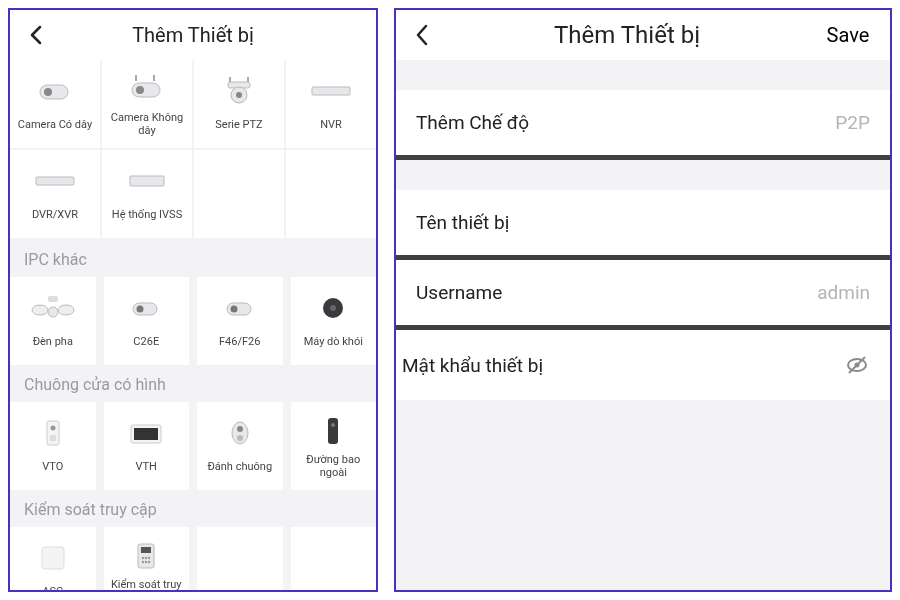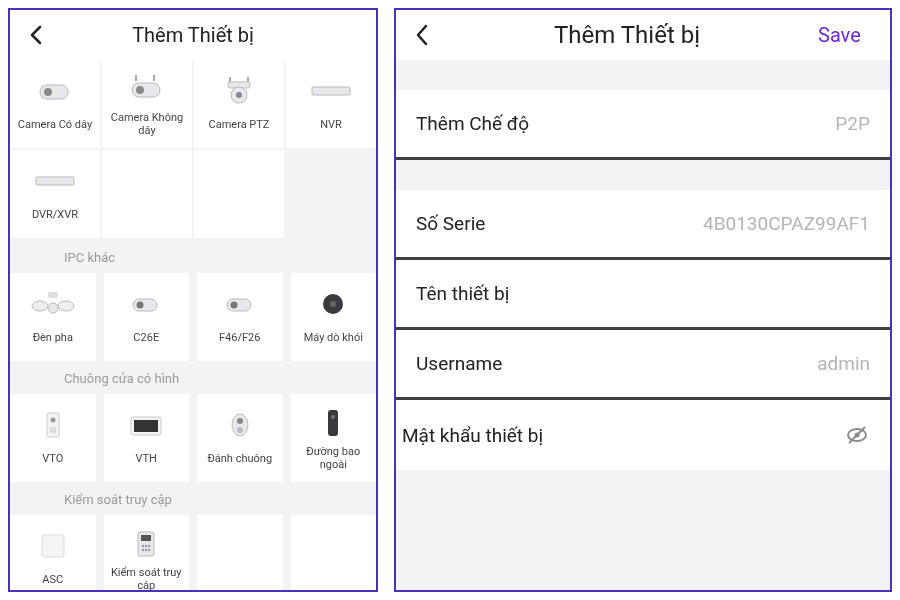--- a/index.html
+++ b/index.html
@@ -38,35 +38,34 @@
   }
   .hdr-title {
     flex: 1;
     text-align: center;
     font-size: 20px;
     color: #222;
     font-weight: 400;
   }
   .hdr-title-big { font-size: 24px; }
   .hdr-action {
-    color: #6d28d9;
+    color: #000000;
     font-size: 20px;
     cursor: pointer;
     min-width: 60px;
-    text-align: left;
+    text-align: center;
   }
 
   
   .scroll { flex: 1; overflow-y: auto; background: #f3f3f5; }
   .section-label {
-    font-size: 13px;
+    font-size: 16px;
     color: #9a9a9f;
     padding: 10px 14px 8px;
     background: #f3f3f5;
-    margin-left: 40px;
   }
   .grid {
     display: grid;
     grid-template-columns: repeat(4, 1fr);
     gap: 8px;
     background: #f3f3f5;
   }
   .tile {
     background: #fff;
     height: 88px;
@@ -98,21 +97,21 @@
   
   .form { flex: 1; background: #f3f3f5; }
   .gap { height: 30px; background: #f3f3f5; }
   .row {
     background: #fff;
     display: flex;
     align-items: center;
     justify-content: space-between;
     height: 70px;
     padding: 0 20px;
-    border-bottom: 3px solid #404040;
+    border-bottom: 5px solid #404040;
     font-size: 19px;
   }
   .row:last-child { border-bottom: none; padding-left: 6px; }
   .row-label { color: #222; }
   .row-value { color: #b4b4b9; }
   .row-icon { color: #8a8a8f; display:flex; align-items:center; }
 
   
   svg { display: block; }
 </style>
@@ -155,37 +154,45 @@
         <div class="tile">
           <div class="icon-slot">
             <svg width="46" height="34" viewBox="0 0 46 34">
               <line x1="14" y1="4" x2="14" y2="9" stroke="#aaa" stroke-width="2"></line>
               <line x1="32" y1="4" x2="32" y2="9" stroke="#aaa" stroke-width="2"></line>
               <rect x="12" y="9" width="22" height="6" rx="2" fill="#e8e8ec" stroke="#bbb"></rect>
               <circle cx="23" cy="22" r="8" fill="#e8e8ec" stroke="#bbb"></circle>
               <circle cx="23" cy="22" r="3" fill="#888"></circle>
             </svg>
           </div>
-          <div class="tile-label">Camera PTZ</div>
+          <div class="tile-label">Serie PTZ</div>
         </div>
         <div class="tile">
           <div class="icon-slot">
             <svg width="46" height="34" viewBox="0 0 46 34">
               <rect x="4" y="14" width="38" height="8" rx="1" fill="#e8e8ec" stroke="#bbb"></rect>
             </svg>
           </div>
           <div class="tile-label">NVR</div>
         </div>
         <div class="tile">
           <div class="icon-slot">
             <svg width="46" height="34" viewBox="0 0 46 34">
               <rect x="4" y="14" width="38" height="8" rx="1" fill="#e8e8ec" stroke="#bbb"></rect>
             </svg>
           </div>
           <div class="tile-label">DVR/XVR</div>
+        </div>
+        <div class="tile">
+          <div class="icon-slot">
+            <svg width="46" height="34" viewBox="0 0 46 34">
+              <rect x="6" y="13" width="34" height="10" rx="1" fill="#e8e8ec" stroke="#bbb"></rect>
+            </svg>
+          </div>
+          <div class="tile-label">Hệ thống IVSS</div>
         </div>
         <div class="tile" style="cursor: default;"></div>
         <div class="tile" style="cursor: default;"></div>
       </div>
     <div id="sections-host">
         <div class="section-label">IPC khác</div>
         <div class="grid">
           <div class="tile">
             <div class="icon-slot">
               <svg width="46" height="34" viewBox="0 0 46 34">
@@ -311,24 +318,20 @@
 
   <div class="form">
     <div class="gap"></div>
     <div class="row">
       <span class="row-label">Thêm Chế độ</span>
       <span class="row-value">P2P</span>
     </div>
     <div class="gap"></div>
     <div>
       <div class="row">
-        <span class="row-label">Số Serie</span>
-        <span class="row-value">4B0130CPAZ99AF1</span>
-      </div>
-      <div class="row">
         <span class="row-label">Tên thiết bị</span>
         <span class="row-value"></span>
       </div>
       <div class="row">
         <span class="row-label">Username</span>
         <span class="row-value">admin</span>
       </div>
       <div class="row">
         <span class="row-label">Mật khẩu thiết bị</span>
         <span class="row-icon">

